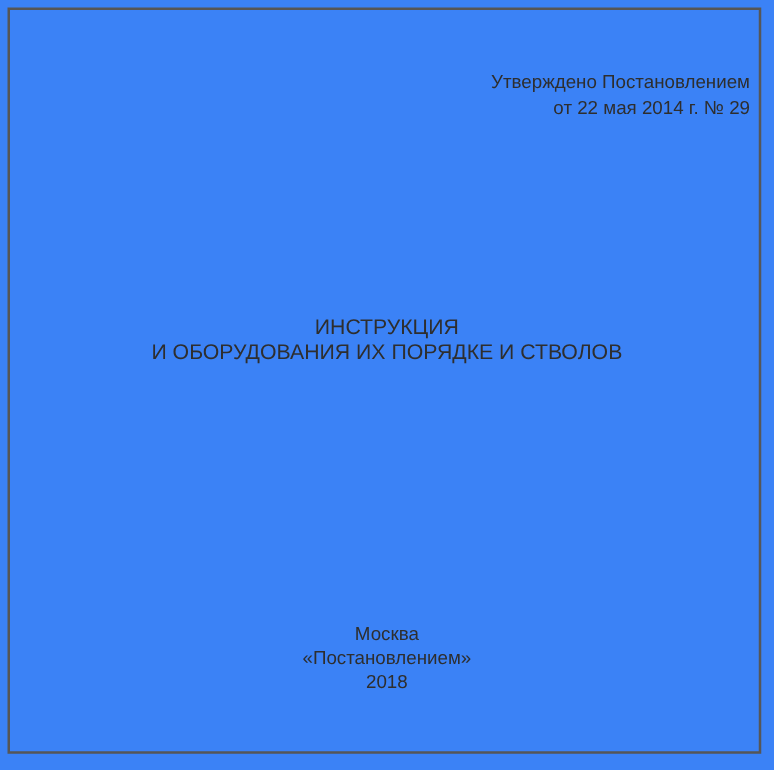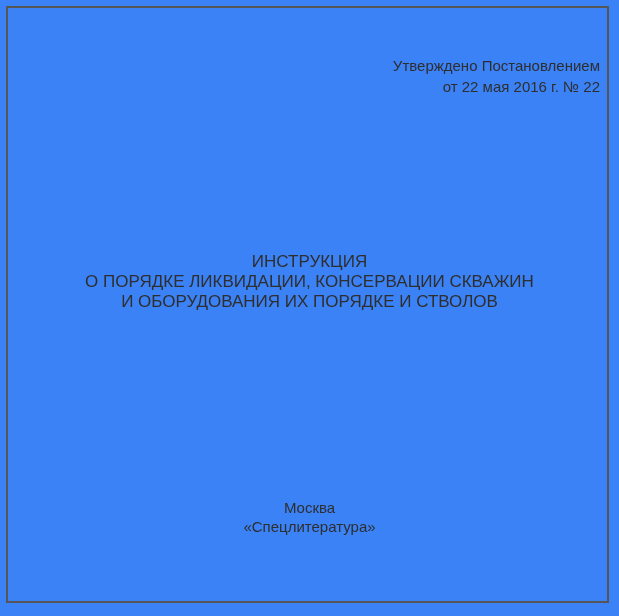--- a/index.html
+++ b/index.html
@@ -57,27 +57,27 @@
 </style>
 </head>
 <body>
 
 <div class="page">
 
   <div class="page-frame"></div>
 
   <div class="approval-block">
     <div>Утверждено Постановлением</div>
-    <div>от 22 мая 2016 г. № 22</div>
+    <div>от 22 мая 2014 г. № 29</div>
   </div>
 
   <div class="title-block">
     <div>ИНСТРУКЦИЯ</div>
-    <div>О ПОРЯДКЕ ЛИКВИДАЦИИ, КОНСЕРВАЦИИ СКВАЖИН</div>
     <div>И ОБОРУДОВАНИЯ ИХ ПОРЯДКЕ И СТВОЛОВ</div>
   </div>
 
   <div class="imprint-block">
     <div>Москва</div>
-    <div>«Спецлитература»</div>
+    <div>«Постановлением»</div>
+    <div>2018</div>
   </div>
 
 </div>
 
 </body></html>

